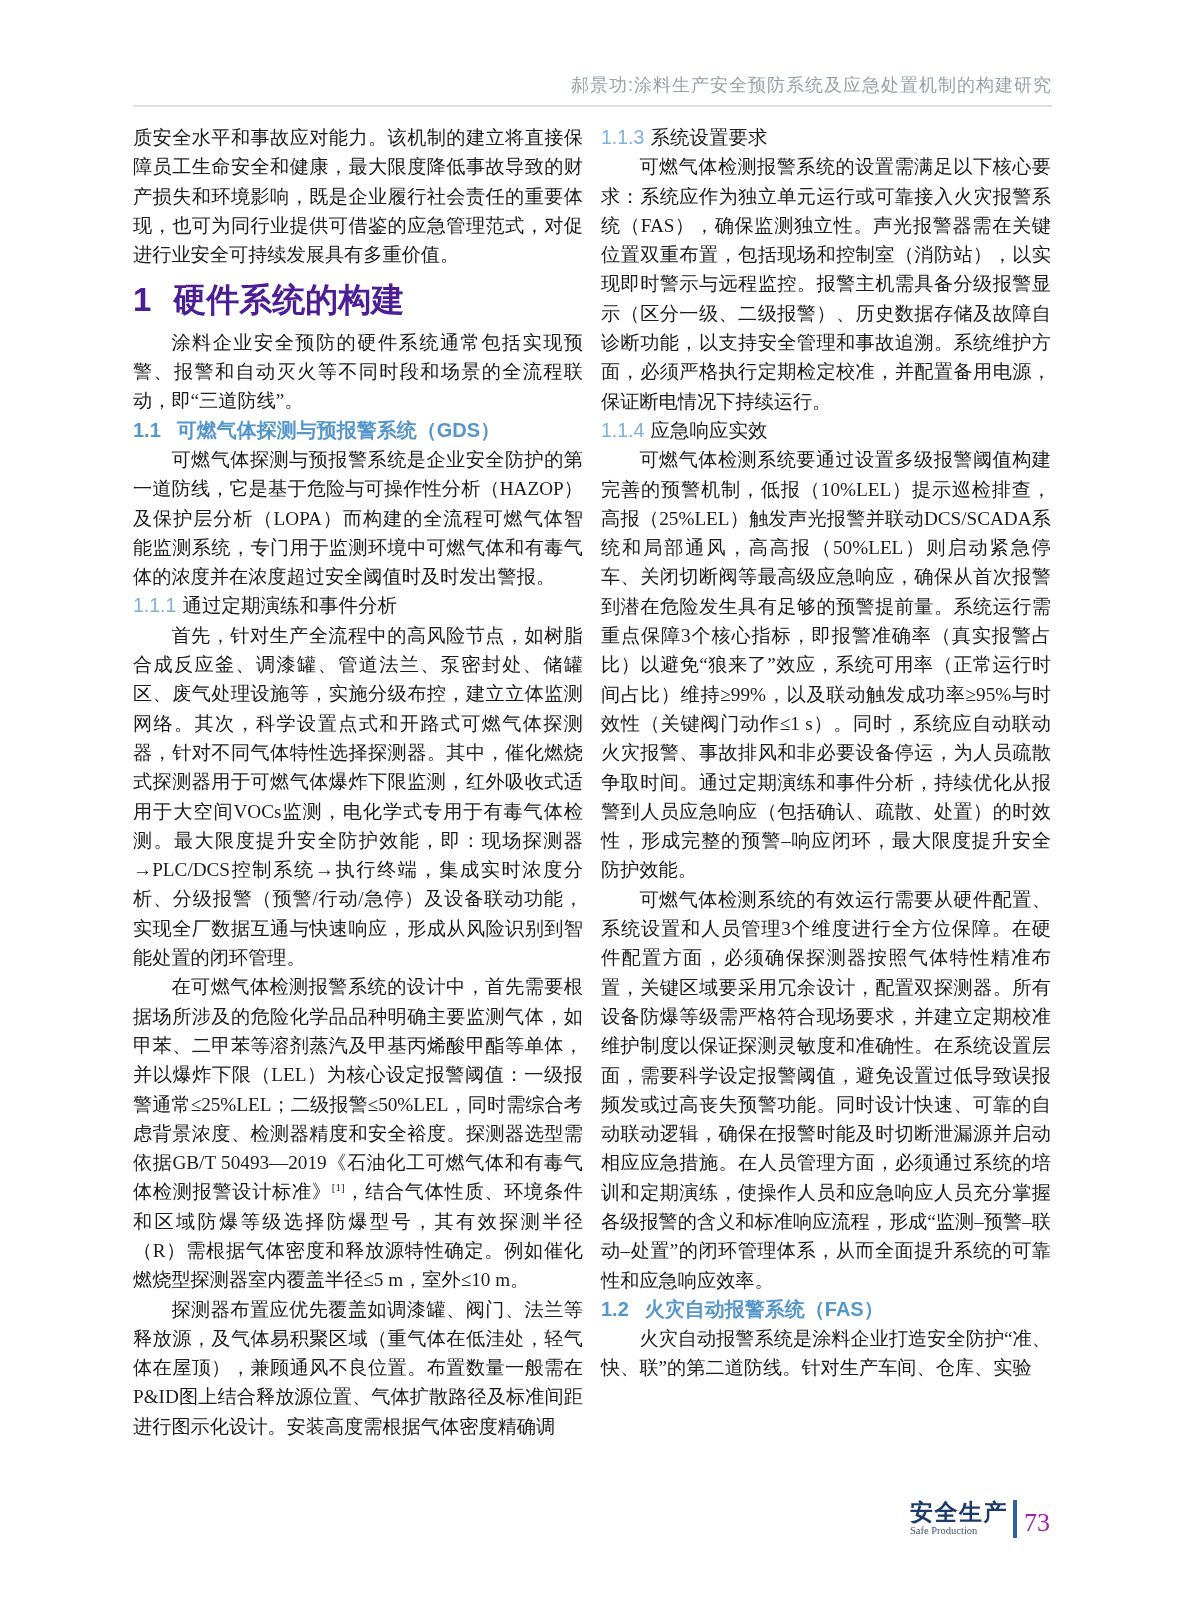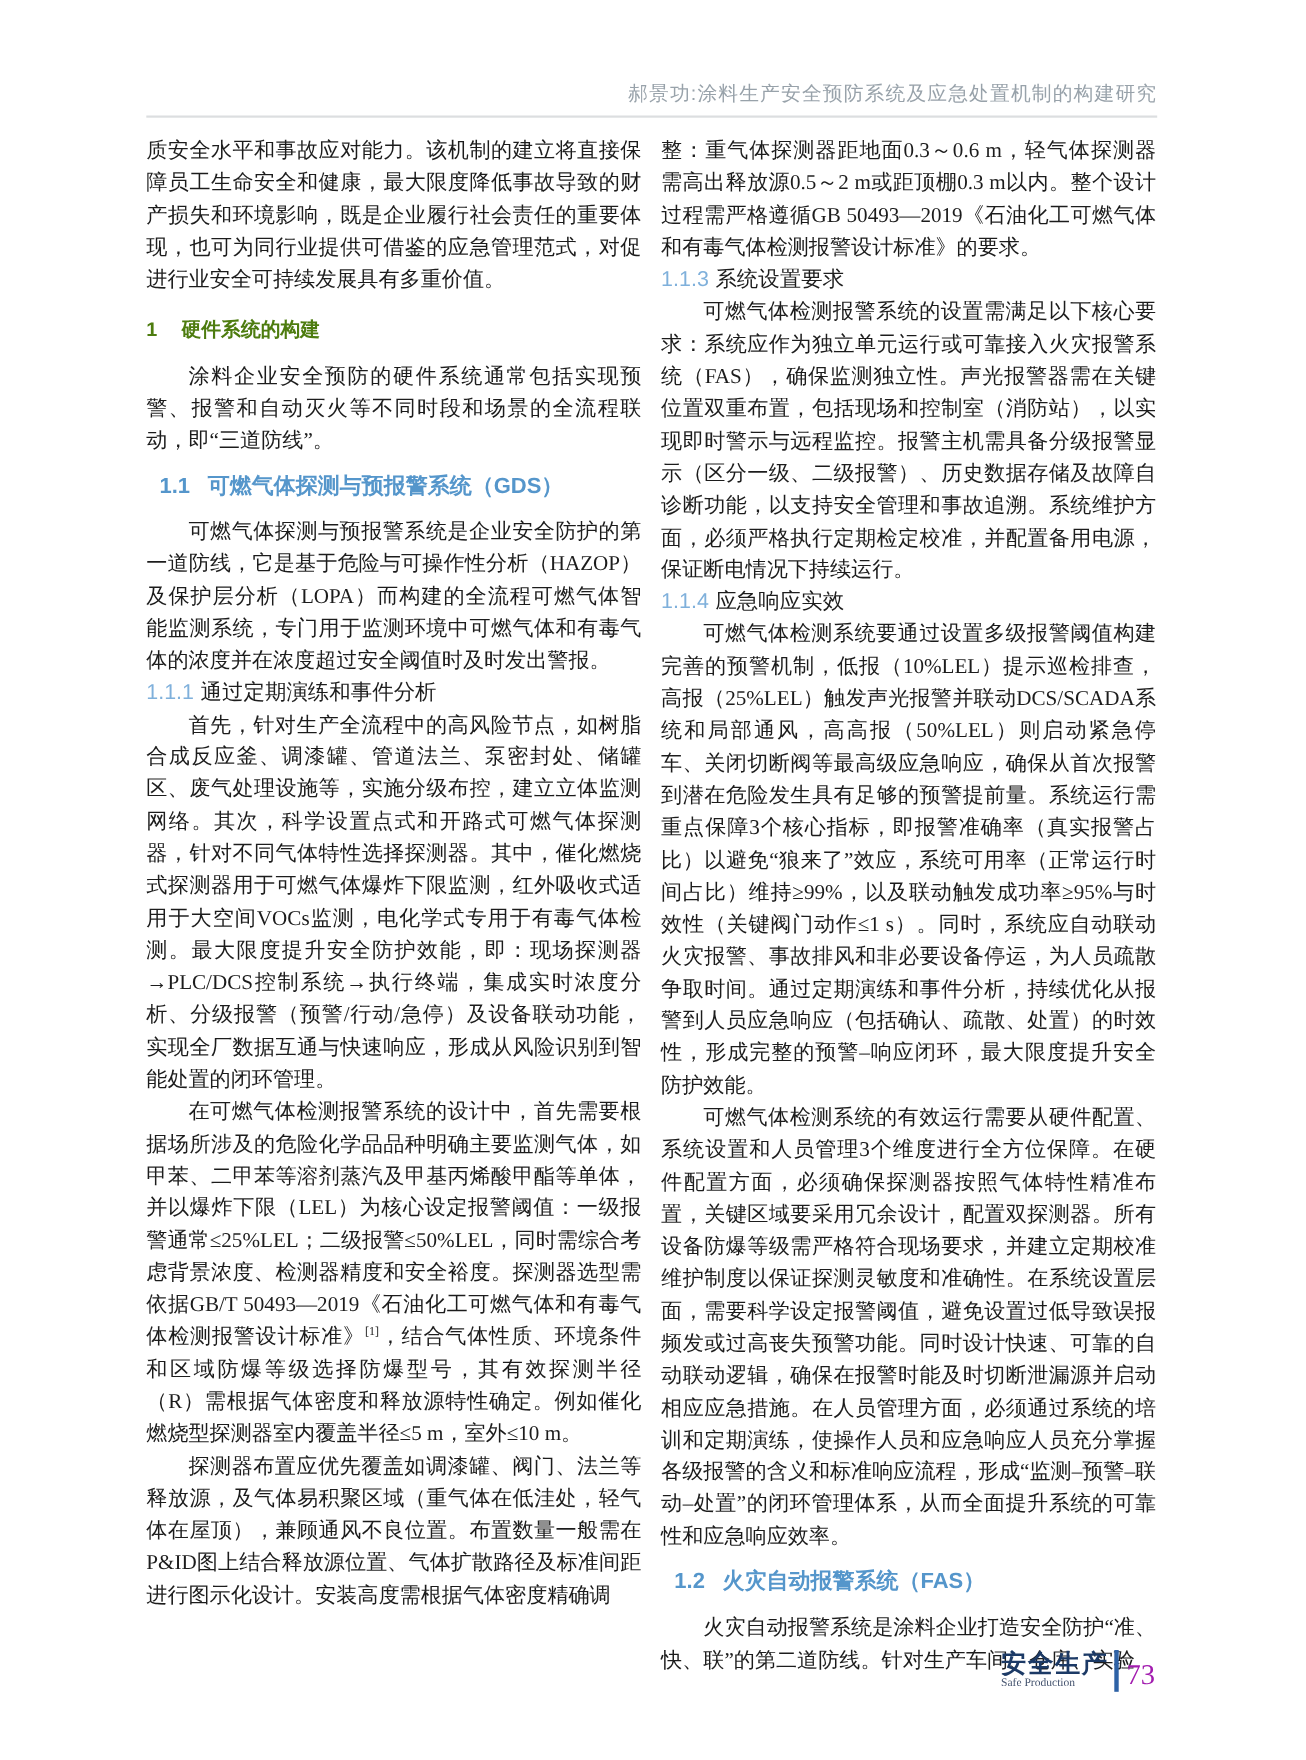--- a/index.html
+++ b/index.html
@@ -27,26 +27,26 @@
     color:#1C1C1C;text-align:justify;
   }
   .col-left{left:133px;}
   .col-right{left:601px;}
   p.body{margin:0;text-indent:2em;}
   p.body.noindent{text-indent:0;}
   sup.ref{font-size:11px;line-height:0;vertical-align:super;}
   h1.h1{
     margin:16px 0 13px;
     font-family:"Liberation Sans","DejaVu Sans",sans-serif;
-    font-size:18px;line-height:29.3px;font-weight:bold;
-    color:#4d7c0f;
+    font-size:33px;line-height:29.3px;font-weight:bold;
+    color:#4c1d95;
   }
   h1.h1 .num{margin-right:22px;}
   h2.h2{
-    margin:12px;
+    margin:0;
     font-family:"Liberation Sans","DejaVu Sans",sans-serif;
     font-size:20px;line-height:29.3px;font-weight:bold;
     color:#5596CB;
   }
   h2.h2 .num{margin-right:16px;}
   h3.h3{
     margin:0;
     font-family:"Liberation Sans","DejaVu Sans",sans-serif;
     font-size:19.5px;line-height:29.3px;font-weight:normal;
   }
@@ -89,21 +89,20 @@
     <p class="body">涂料企业安全预防的硬件系统通常包括实现预警、报警和自动灭火等不同时段和场景的全流程联动，即“三道防线”。</p>
     <h2 class="h2"><span class="num">1.1</span><span class="ttl">可燃气体探测与预报警系统（GDS）</span></h2>
     <p class="body">可燃气体探测与预报警系统是企业安全防护的第一道防线，它是基于危险与可操作性分析（HAZOP）及保护层分析（LOPA）而构建的全流程可燃气体智能监测系统，专门用于监测环境中可燃气体和有毒气体的浓度并在浓度超过安全阈值时及时发出警报。</p>
     <h3 class="h3"><span class="num">1.1.1</span><span class="ttl">通过定期演练和事件分析</span></h3>
     <p class="body">首先，针对生产全流程中的高风险节点，如树脂合成反应釜、调漆罐、管道法兰、泵密封处、储罐区、废气处理设施等，实施分级布控，建立立体监测网络。其次，科学设置点式和开路式可燃气体探测器，针对不同气体特性选择探测器。其中，催化燃烧式探测器用于可燃气体爆炸下限监测，红外吸收式适用于大空间VOCs监测，电化学式专用于有毒气体检测。最大限度提升安全防护效能，即：现场探测器→PLC/DCS控制系统→执行终端，集成实时浓度分析、分级报警（预警/行动/急停）及设备联动功能，实现全厂数据互通与快速响应，形成从风险识别到智能处置的闭环管理。</p>
     <p class="body"><span>在可燃气体检测报警系统的设计中，首先需要根据场所涉及的危险化学品品种明确主要监测气体，如甲苯、二甲苯等溶剂蒸汽及甲基丙烯酸甲酯等单体，并以爆炸下限（LEL）为核心设定报警阈值：一级报警通常≤25%LEL；二级报警≤50%LEL，同时需综合考虑背景浓度、检测器精度和安全裕度。探测器选型需依据GB/T 50493—2019《石油化工可燃气体和有毒气体检测报警设计标准》</span><sup class="ref">[1]</sup><span>，结合气体性质、环境条件和区域防爆等级选择防爆型号，其有效探测半径（R）需根据气体密度和释放源特性确定。例如催化燃烧型探测器室内覆盖半径≤5 m，室外≤10 m。</span></p>
     <p class="body">探测器布置应优先覆盖如调漆罐、阀门、法兰等释放源，及气体易积聚区域（重气体在低洼处，轻气体在屋顶），兼顾通风不良位置。布置数量一般需在P&amp;ID图上结合释放源位置、气体扩散路径及标准间距进行图示化设计。安装高度需根据气体密度精确调</p>
   </div>
 
   <div class="col col-right">
-    <p class="body noindent">整：重气体探测器距地面0.3～0.6 m，轻气体探测器需高出释放源0.5～2 m或距顶棚0.3 m以内。整个设计过程需严格遵循GB 50493—2019《石油化工可燃气体和有毒气体检测报警设计标准》的要求。</p>
     <h3 class="h3"><span class="num">1.1.3</span><span class="ttl">系统设置要求</span></h3>
     <p class="body">可燃气体检测报警系统的设置需满足以下核心要求：系统应作为独立单元运行或可靠接入火灾报警系统（FAS），确保监测独立性。声光报警器需在关键位置双重布置，包括现场和控制室（消防站），以实现即时警示与远程监控。报警主机需具备分级报警显示（区分一级、二级报警）、历史数据存储及故障自诊断功能，以支持安全管理和事故追溯。系统维护方面，必须严格执行定期检定校准，并配置备用电源，保证断电情况下持续运行。</p>
     <h3 class="h3"><span class="num">1.1.4</span><span class="ttl">应急响应实效</span></h3>
     <p class="body">可燃气体检测系统要通过设置多级报警阈值构建完善的预警机制，低报（10%LEL）提示巡检排查，高报（25%LEL）触发声光报警并联动DCS/SCADA系统和局部通风，高高报（50%LEL）则启动紧急停车、关闭切断阀等最高级应急响应，确保从首次报警到潜在危险发生具有足够的预警提前量。系统运行需重点保障3个核心指标，即报警准确率（真实报警占比）以避免“狼来了”效应，系统可用率（正常运行时间占比）维持≥99%，以及联动触发成功率≥95%与时效性（关键阀门动作≤1 s）。同时，系统应自动联动火灾报警、事故排风和非必要设备停运，为人员疏散争取时间。通过定期演练和事件分析，持续优化从报警到人员应急响应（包括确认、疏散、处置）的时效性，形成完整的预警–响应闭环，最大限度提升安全防护效能。</p>
     <p class="body">可燃气体检测系统的有效运行需要从硬件配置、系统设置和人员管理3个维度进行全方位保障。在硬件配置方面，必须确保探测器按照气体特性精准布置，关键区域要采用冗余设计，配置双探测器。所有设备防爆等级需严格符合现场要求，并建立定期校准维护制度以保证探测灵敏度和准确性。在系统设置层面，需要科学设定报警阈值，避免设置过低导致误报频发或过高丧失预警功能。同时设计快速、可靠的自动联动逻辑，确保在报警时能及时切断泄漏源并启动相应应急措施。在人员管理方面，必须通过系统的培训和定期演练，使操作人员和应急响应人员充分掌握各级报警的含义和标准响应流程，形成“监测–预警–联动–处置”的闭环管理体系，从而全面提升系统的可靠性和应急响应效率。</p>
     <h2 class="h2"><span class="num">1.2</span><span class="ttl">火灾自动报警系统（FAS）</span></h2>
     <p class="body">火灾自动报警系统是涂料企业打造安全防护“准、快、联”的第二道防线。针对生产车间、仓库、实验</p>
   </div>
 
   <div class="footer">

